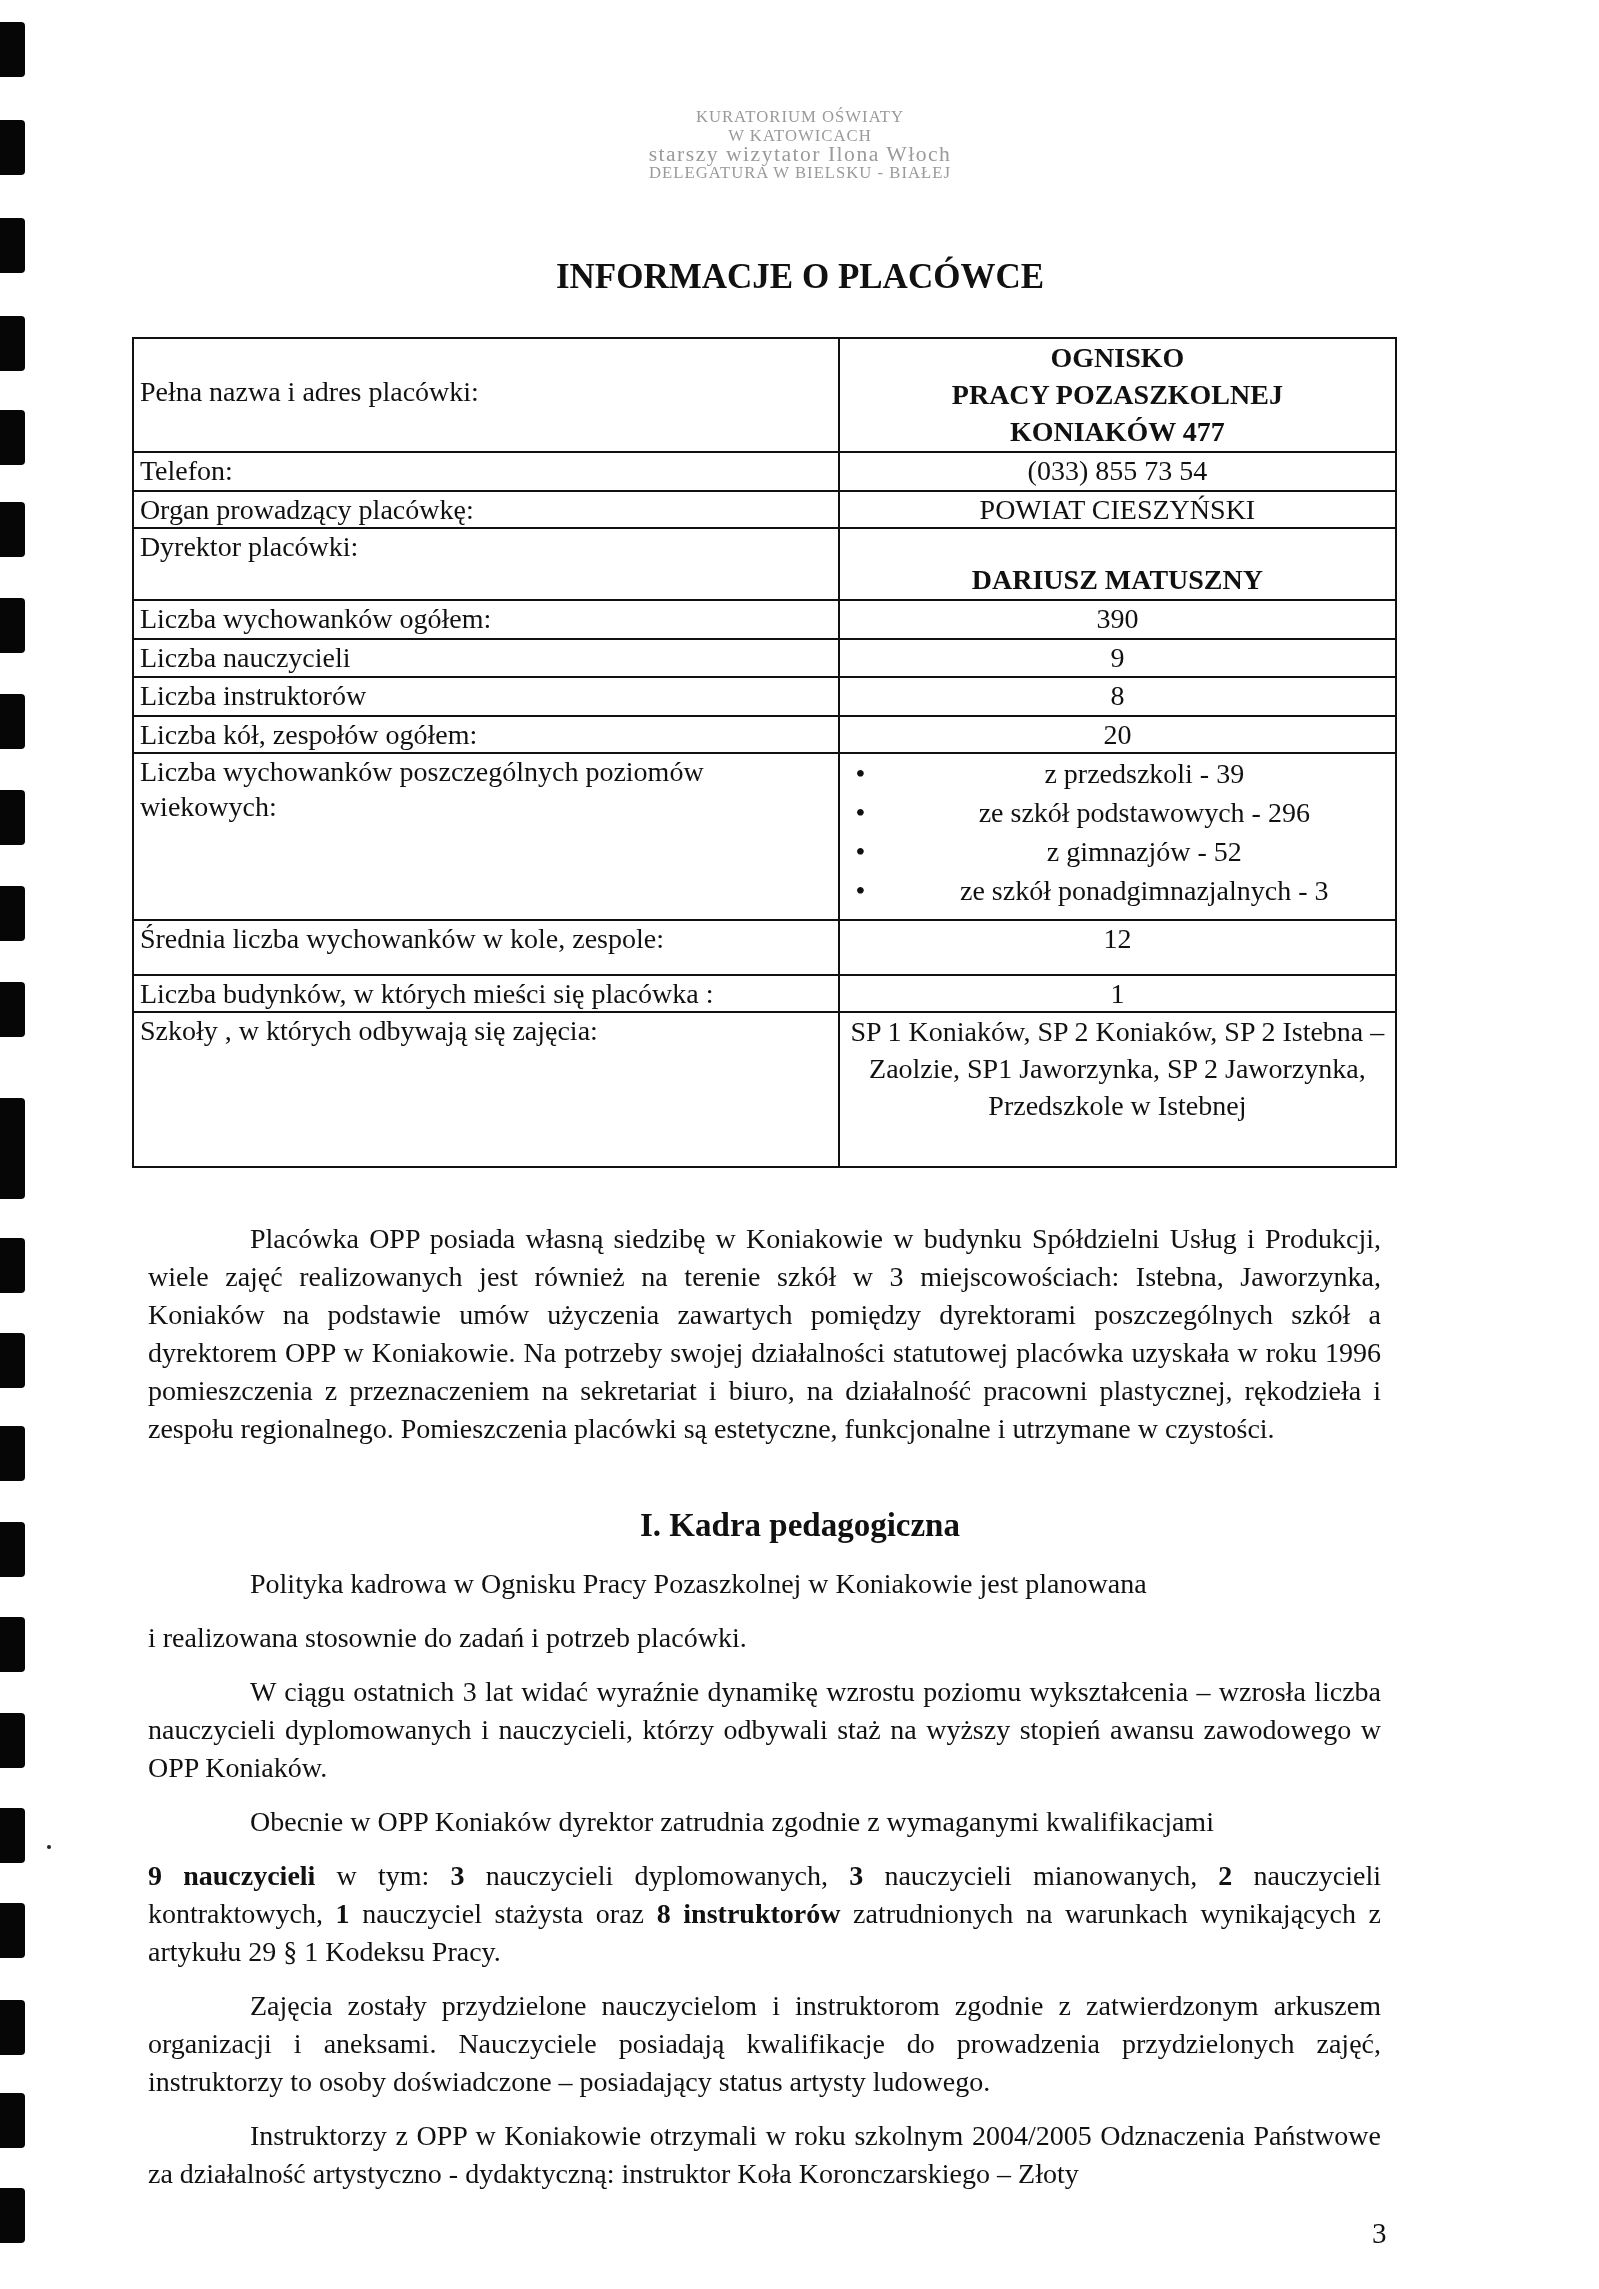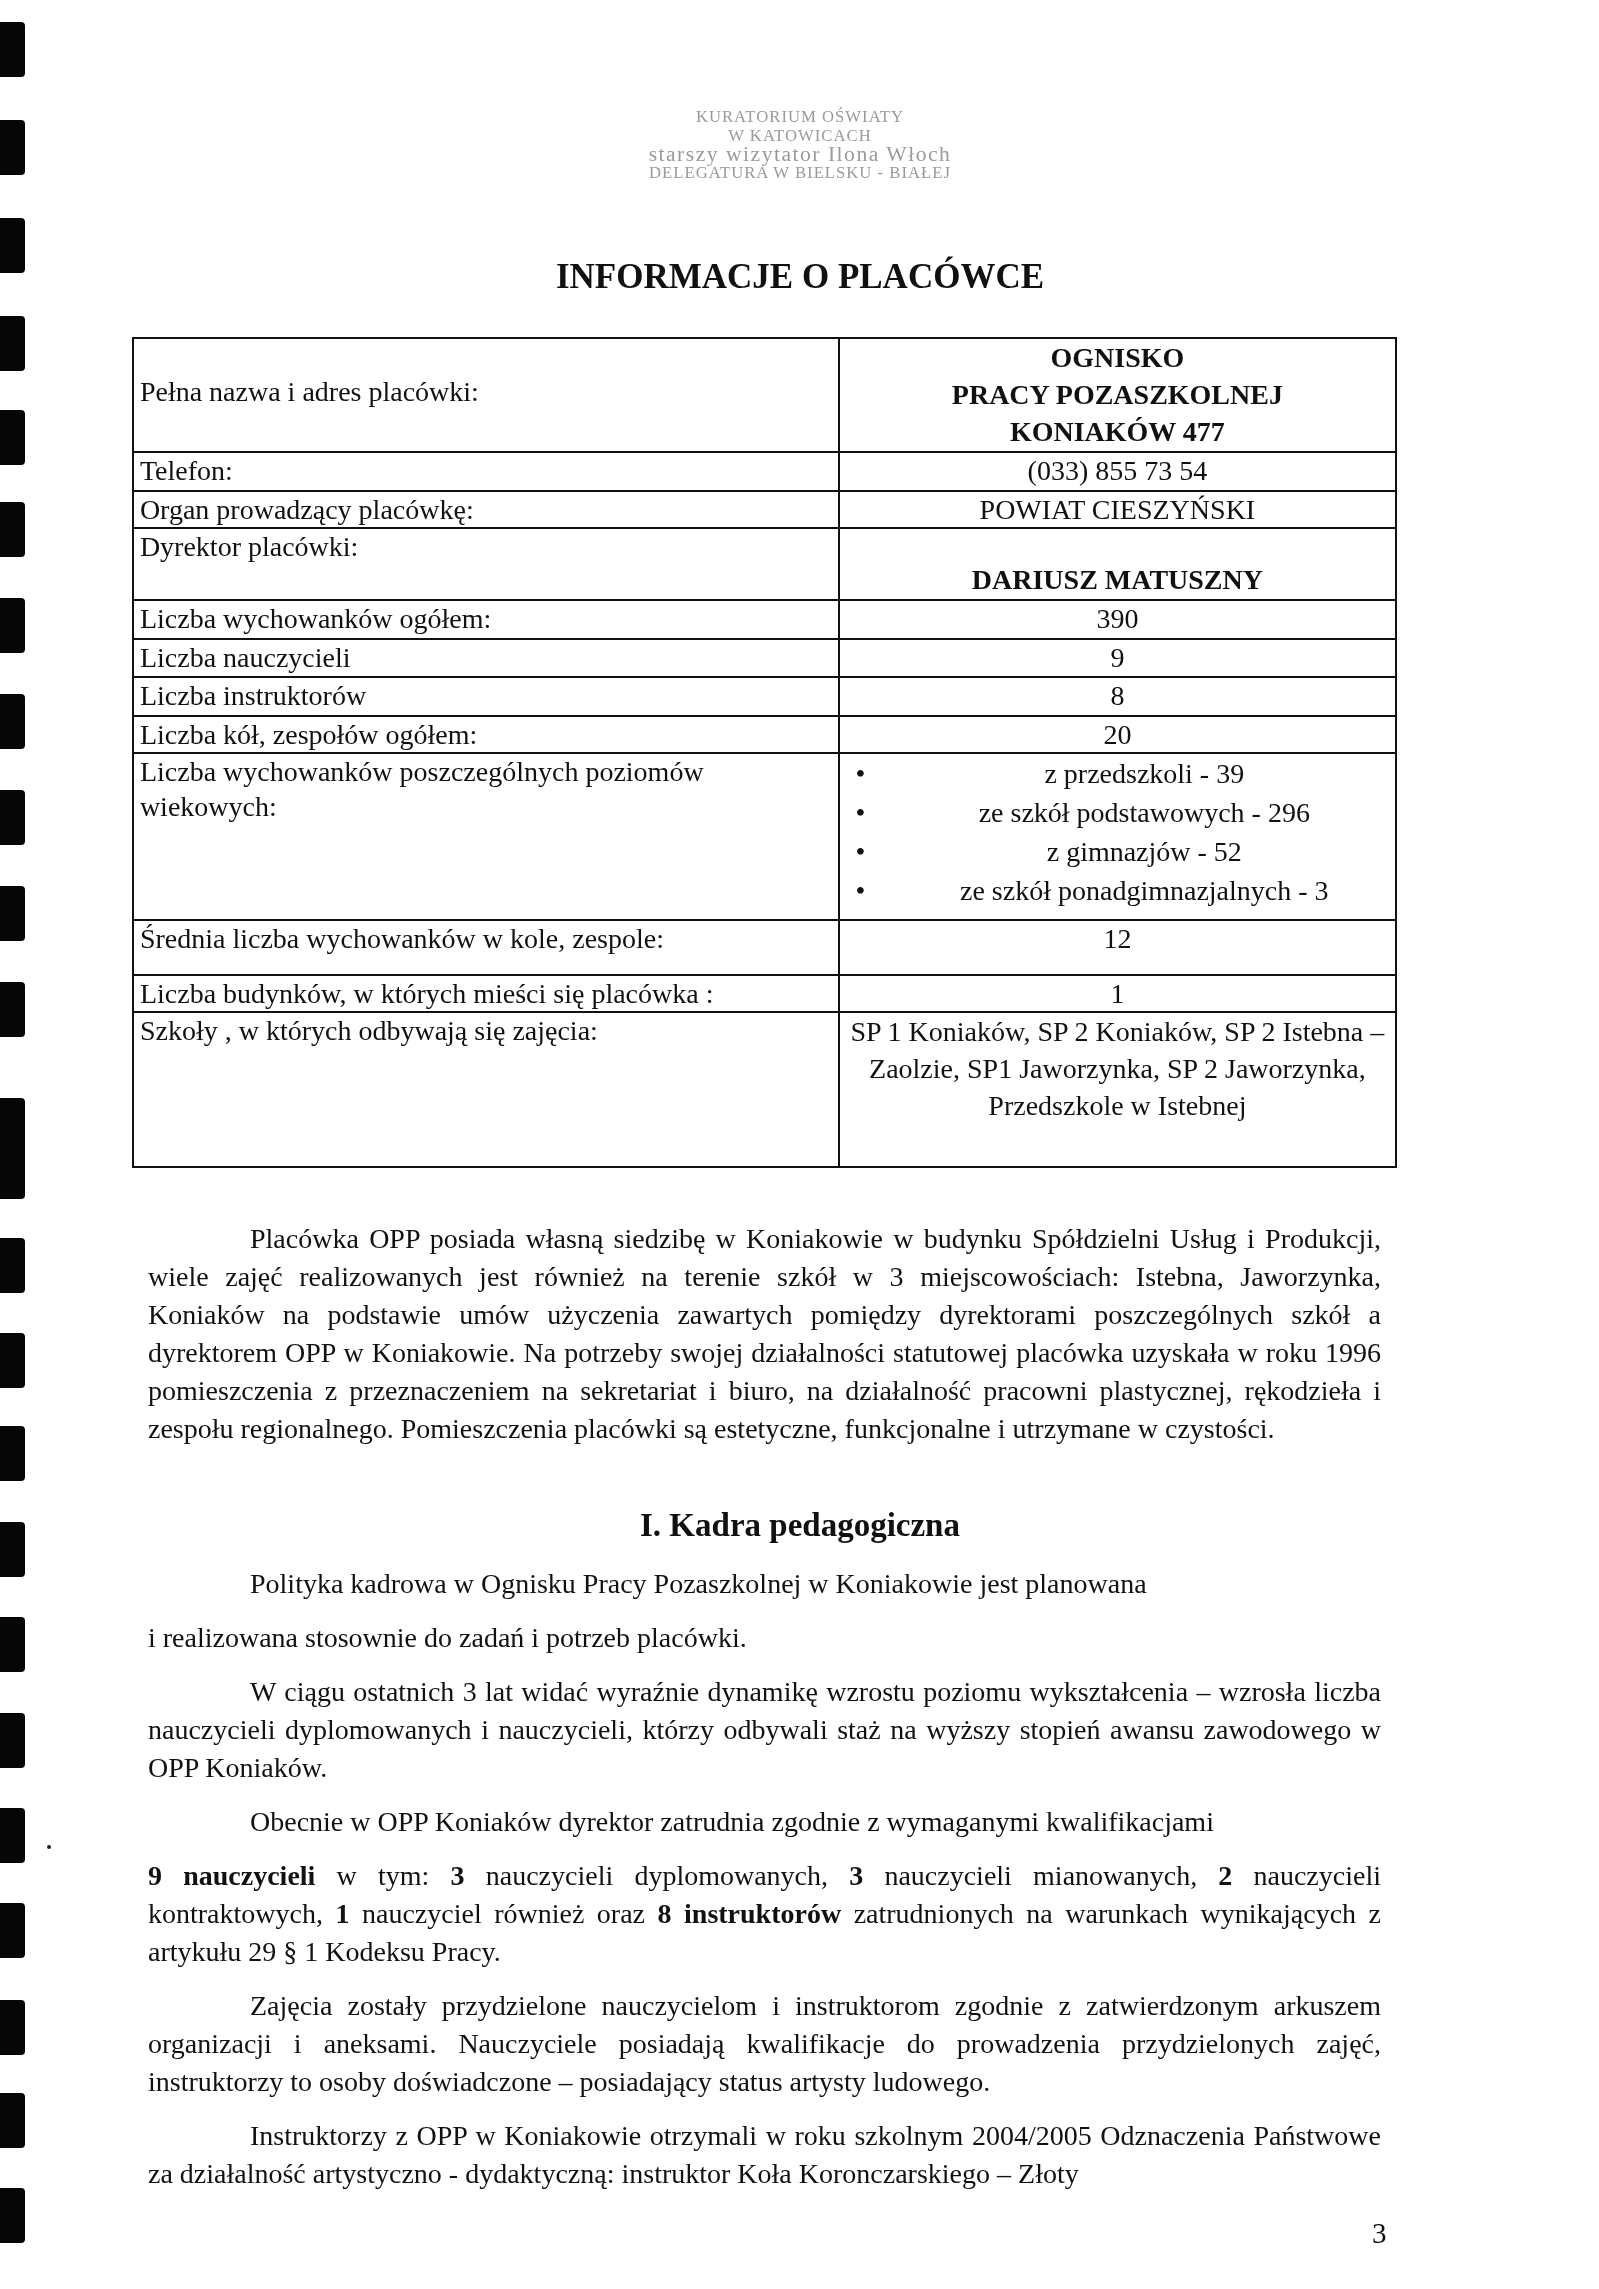--- a/index.html
+++ b/index.html
@@ -165,21 +165,21 @@
   <p class="indent">Placówka OPP  posiada własną siedzibę w Koniakowie w budynku Spółdzielni Usług i Produkcji, wiele zajęć realizowanych jest również na terenie szkół w 3 miejscowościach: Istebna, Jaworzynka, Koniaków na podstawie umów użyczenia zawartych pomiędzy dyrektorami poszczególnych szkół a dyrektorem OPP w Koniakowie. Na potrzeby swojej działalności statutowej placówka uzyskała w roku 1996 pomieszczenia z przeznaczeniem na sekretariat i biuro, na działalność pracowni plastycznej,  rękodzieła i  zespołu regionalnego. Pomieszczenia placówki są estetyczne, funkcjonalne i utrzymane w czystości.</p>
 </div>
 
 <div class="section-heading">I. Kadra pedagogiczna</div>
 
 <div class="body-text" style="top:1549px">
   <p class="indent" style="text-align:left">Polityka kadrowa w Ognisku Pracy Pozaszkolnej w Koniakowie jest planowana</p>
   <p style="text-align:left">i realizowana stosownie do zadań i potrzeb placówki.</p>
   <p class="indent">W ciągu ostatnich 3 lat widać wyraźnie dynamikę wzrostu poziomu wykształcenia – wzrosła liczba nauczycieli dyplomowanych i nauczycieli, którzy odbywali staż na wyższy stopień awansu zawodowego w OPP Koniaków.</p>
   <p class="indent" style="text-align:left">Obecnie w OPP Koniaków dyrektor zatrudnia zgodnie z wymaganymi kwalifikacjami</p>
-  <p><b>9 nauczycieli</b><span> w tym: </span><b>3</b><span> nauczycieli dyplomowanych, </span><b>3</b><span> nauczycieli mianowanych, </span><b>2</b><span> nauczycieli kontraktowych, </span><b>1</b><span> nauczyciel również oraz </span><b>8 instruktorów</b><span> zatrudnionych na warunkach wynikających z artykułu 29 § 1 Kodeksu Pracy.</span></p>
+  <p><b>9 nauczycieli</b><span> w tym: </span><b>3</b><span> nauczycieli dyplomowanych, </span><b>3</b><span> nauczycieli mianowanych, </span><b>2</b><span> nauczycieli kontraktowych, </span><b>1</b><span> nauczyciel stażysta oraz </span><b>8 instruktorów</b><span> zatrudnionych na warunkach wynikających z artykułu 29 § 1 Kodeksu Pracy.</span></p>
   <p class="indent">Zajęcia zostały przydzielone nauczycielom i instruktorom zgodnie z zatwierdzonym arkuszem organizacji i aneksami. Nauczyciele posiadają kwalifikacje do prowadzenia przydzielonych zajęć, instruktorzy to osoby doświadczone – posiadający status artysty ludowego.</p>
   <p class="indent">Instruktorzy z OPP w Koniakowie otrzymali w roku szkolnym 2004/2005 Odznaczenia Państwowe za działalność artystyczno - dydaktyczną: instruktor Koła Koronczarskiego – Złoty</p>
 </div>
 
 <div class="speck"></div>
 
 <div class="page-number">3</div>
 
 
 </body></html>

